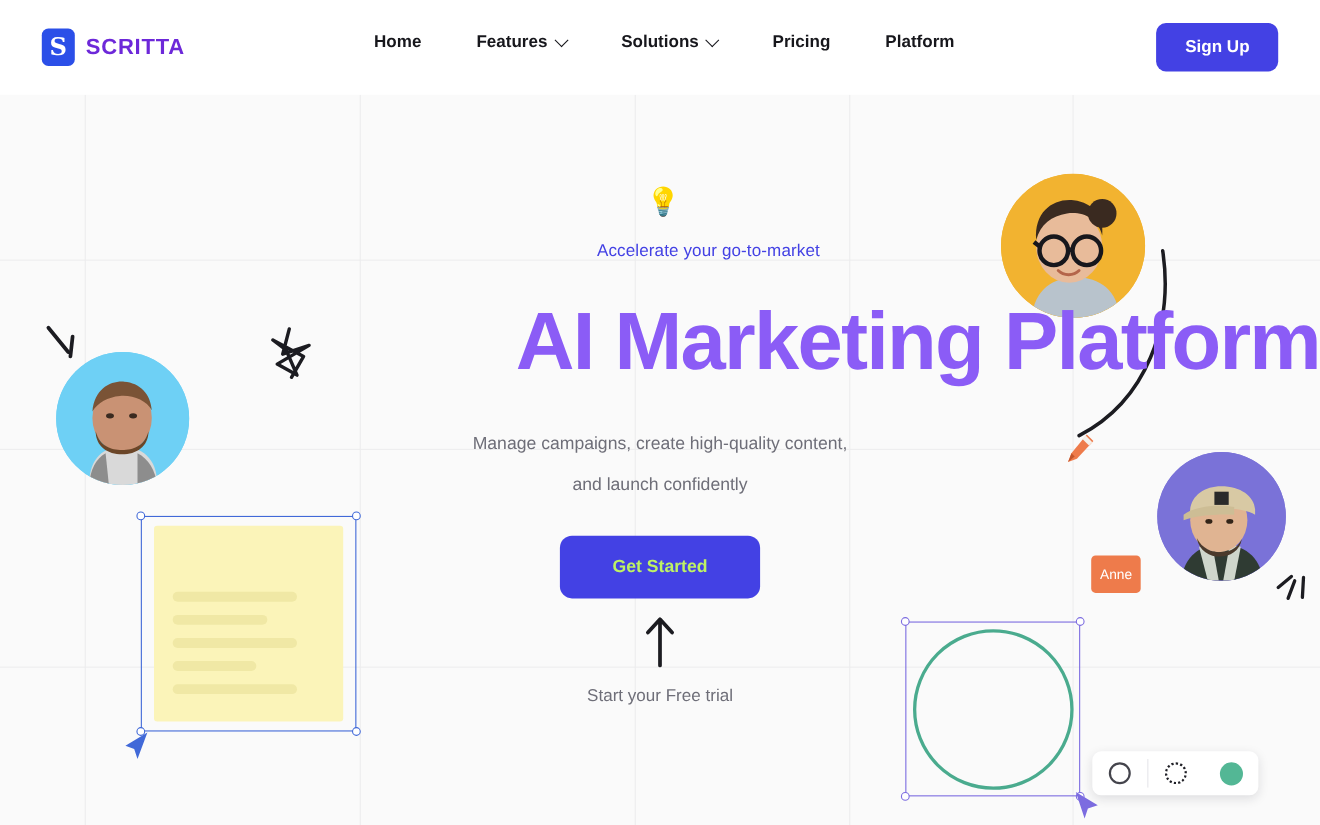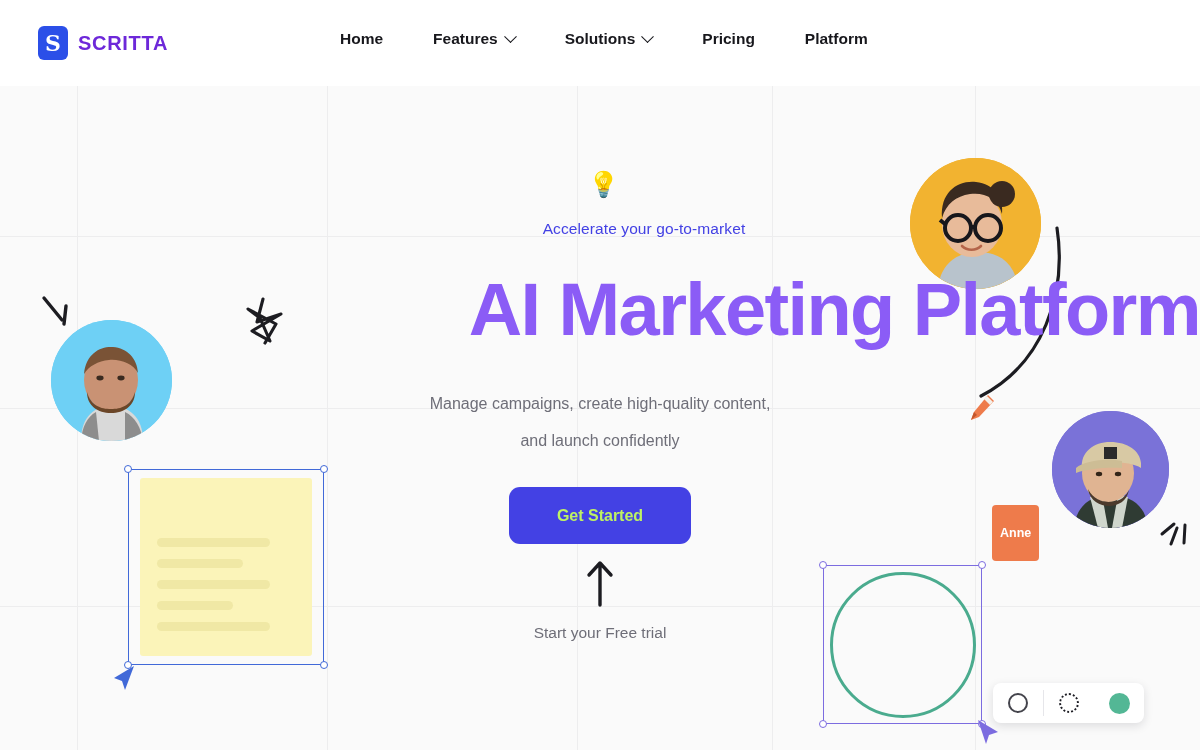--- a/index.html
+++ b/index.html
@@ -137,22 +137,22 @@
   .h-bl { left: -5px; bottom: -5px; } .h-br { right: -5px; bottom: -5px; }
   .note-card {
     position: absolute; left: 140px; top: 392px;
     width: 172px; height: 178px;
     background: #fbf4b9; border-radius: 3px;
     padding: 60px 17px 0 17px;
   }
   .note-line { height: 9px; border-radius: 5px; background: #f0e8a5; margin-bottom: 12px; }
 
   .cursor-label {
-    position: absolute; font-size: 12.5px; font-weight: 700; color: #fff;
-    padding: 21px 8px; border-radius: 4px; white-space: nowrap; text-align: right;
+    position: absolute; font-size: 12.5px; font-weight: 400; color: #fff;
+    padding: 10px 8px; border-radius: 4px; white-space: nowrap; text-align: right;
   }
   .lbl-anne { left: 992px; top: 419px; background: #ee7b4b; }
 
   
   .shape-sel {
     position: absolute; left: 823px; top: 479px;
     width: 159px; height: 159px;
     border: 1.6px solid #7c6ce0;
   }
   .shape-sel .handle { border-color: #7c6ce0; }
@@ -203,20 +203,21 @@
         <span class="chev"></span>
       </div>
       <div class="nav-item">
         <span>Pricing</span>
       </div>
       <div class="nav-item">
         <span>Platform</span>
       </div>
     </nav>
 
+    <button class="signup">Sign Up</button>
   </div>
 
   <div class="canvas">
 
     <div class="vline" style="left:77px"></div>
     <div class="vline" style="left:327px"></div>
     <div class="vline" style="left:577px"></div>
     <div class="vline" style="left:772px"></div>
     <div class="vline" style="left:975px"></div>
     <div class="hline" style="top:150px"></div>

